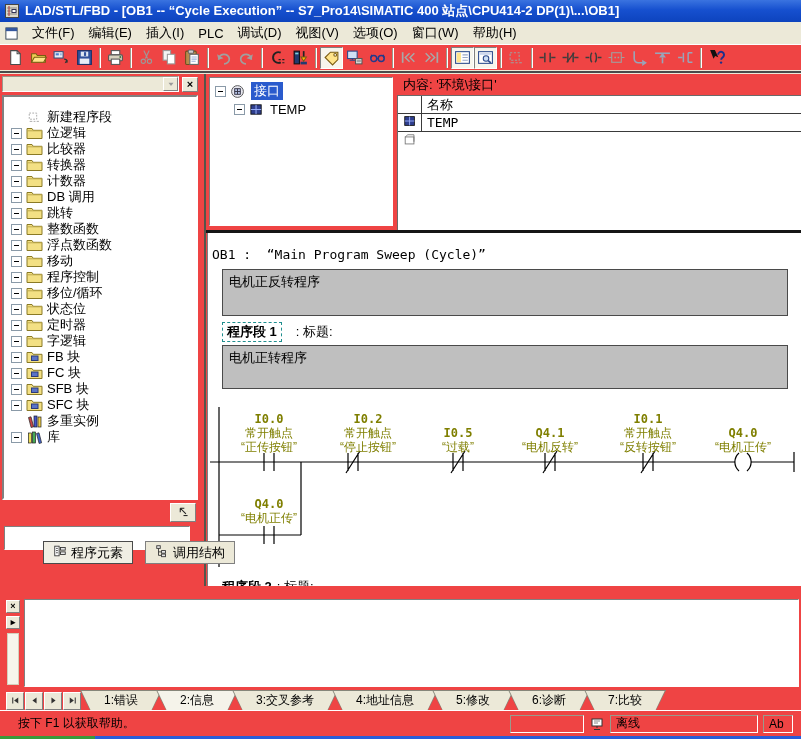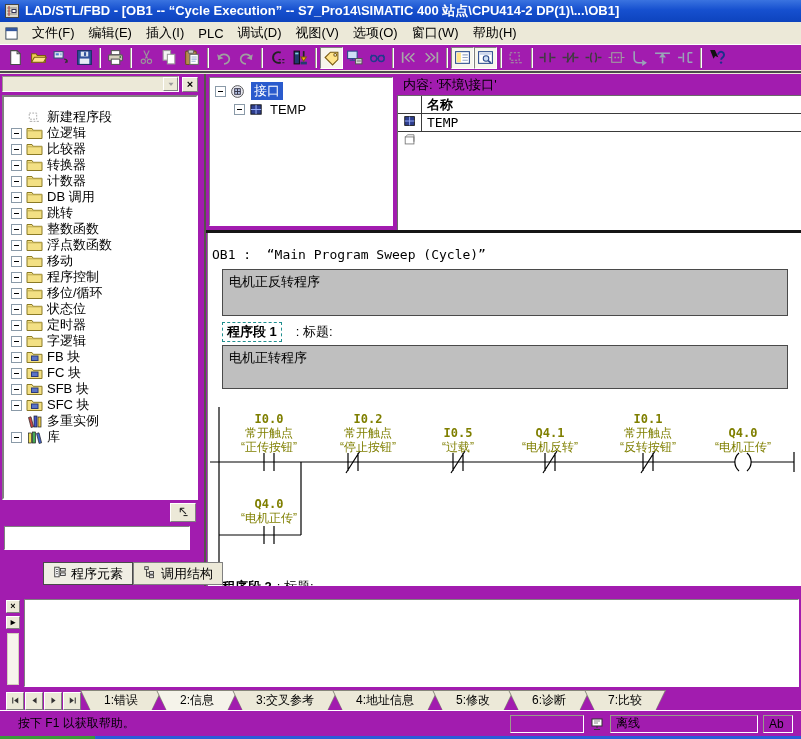--- a/index.html
+++ b/index.html
@@ -1,17 +1,17 @@
 <!DOCTYPE html>
 <html><head>
 <meta charset="utf-8">
 <style>
   html,body{margin:0;padding:0;background:#444;}
   *{box-sizing:border-box;}
-  #app{position:relative;width:801px;height:739px;background:#a21caf;overflow:hidden;
+  #app{position:relative;width:801px;height:739px;background:#ef4444;overflow:hidden;
        font-family:"Liberation Sans",sans-serif;color:#000;}
 
   
   .titlebar{height:22px;background:linear-gradient(#3a73e0,#1650cf 45%,#0d43bd);
     display:flex;align-items:center;padding:0 4px;color:#fff;font-weight:bold;font-size:13px;}
   .titlebar .app-ic{width:16px;height:16px;margin-right:5px;flex:none;}
   .title-text{white-space:nowrap;overflow:hidden;}
 
   
   .menubar{height:22px;display:flex;align-items:center;font-size:13px;background:#ece9d8;}
@@ -46,21 +46,21 @@
   .plusbox{width:11px;height:11px;border:1px solid #8a9aa8;background:#fff;position:relative;flex:none;}
   .plusbox::before{content:"";position:absolute;left:2px;top:4px;width:5px;height:1px;background:#000;}
   .plusbox.leaf{visibility:hidden;}
   .ticon{width:17px;height:14px;flex:none;display:flex;}
   .ticon svg{width:17px;height:14px;}
   .lp-dockbtn{position:absolute;left:170px;top:429px;width:26px;height:19px;background:#ece9d8;
     border:1px solid;border-color:#fff #808080 #808080 #fff;display:flex;align-items:center;justify-content:center;}
   .lp-dockbtn svg{width:13px;height:13px;}
   .lp-strip{position:absolute;left:4px;top:452px;width:186px;height:24px;background:#fff;
     border:1px solid;border-color:#808080 #fff #fff #808080;}
-  .lp-tabs{position:absolute;left:43px;top:488px;display:flex;gap:0;z-index:6;}
+  .lp-tabs{position:absolute;left:43px;top:467px;display:flex;gap:12px;z-index:6;}
   .lp-tab{height:23px;display:flex;align-items:center;gap:4px;padding:0 9px;background:#ece9d8;
     border:1px solid #808080;font-size:13px;white-space:nowrap;}
   .lp-tab svg{width:14px;height:14px;}
   .lp-tab.active{background:#f0eee4;border-color:#4a4a4a;}
 
   
   .tr-pane{position:absolute;left:207px;top:1px;width:594px;height:155px;}
   .tr-tree{position:absolute;left:2px;top:2px;width:184px;height:149px;background:#fff;
     border:1px solid;border-color:#808080 #fff #fff #808080;font-size:13px;padding-top:4px;}
   .tr-row{display:flex;align-items:center;height:18px;gap:4px;padding-left:5px;}
@@ -69,21 +69,21 @@
   .sel{background:#2a5bcd;color:#fff;padding:0 3px;}
   .tr-content{position:absolute;left:188px;top:0;right:0;bottom:0;}
   .tr-header{height:20px;display:flex;align-items:center;padding-left:8px;font-size:13px;white-space:nowrap;}
   .tr-table{position:absolute;left:2px;top:20px;right:0;bottom:0;background:#fff;
     border-top:1px solid #6a6a6a;border-left:1px solid #6a6a6a;}
   .tt-row{display:flex;height:18px;align-items:center;border-bottom:1px solid #3a3a3a;font-size:13px;}
   .tt-icon-col{width:24px;height:100%;display:flex;align-items:center;justify-content:center;
     border-right:1px solid #3a3a3a;flex:none;}
   .tt-icon-col svg{width:14px;height:14px;}
   .tt-name{padding-left:5px;font-family:"DejaVu Sans Mono",monospace;}
-  .tt-row.head .tt-name{font-family:"Liberation Sans",sans-serif;font-weight:bold;}
+  .tt-row.head .tt-name{font-family:"Liberation Sans",sans-serif;font-weight:normal;}
   .tt-row.ins{border-bottom:none;}
   .tt-row.ins .tt-icon-col{border-right:none;}
 
   
   .editor{position:absolute;left:207px;top:159px;width:594px;height:353px;background:#fff;
     border-left:1px solid #808080;overflow:hidden;}
   .ob-line{position:absolute;left:4px;top:14px;font:13px "DejaVu Sans Mono",monospace;white-space:pre;}
   .cbox{position:absolute;left:14px;width:566px;background:#bfbfbf;border:1px solid #4a4a4a;
     font-size:13px;padding:3px 6px;}
   .cbox.c1{top:36px;height:47px;}

